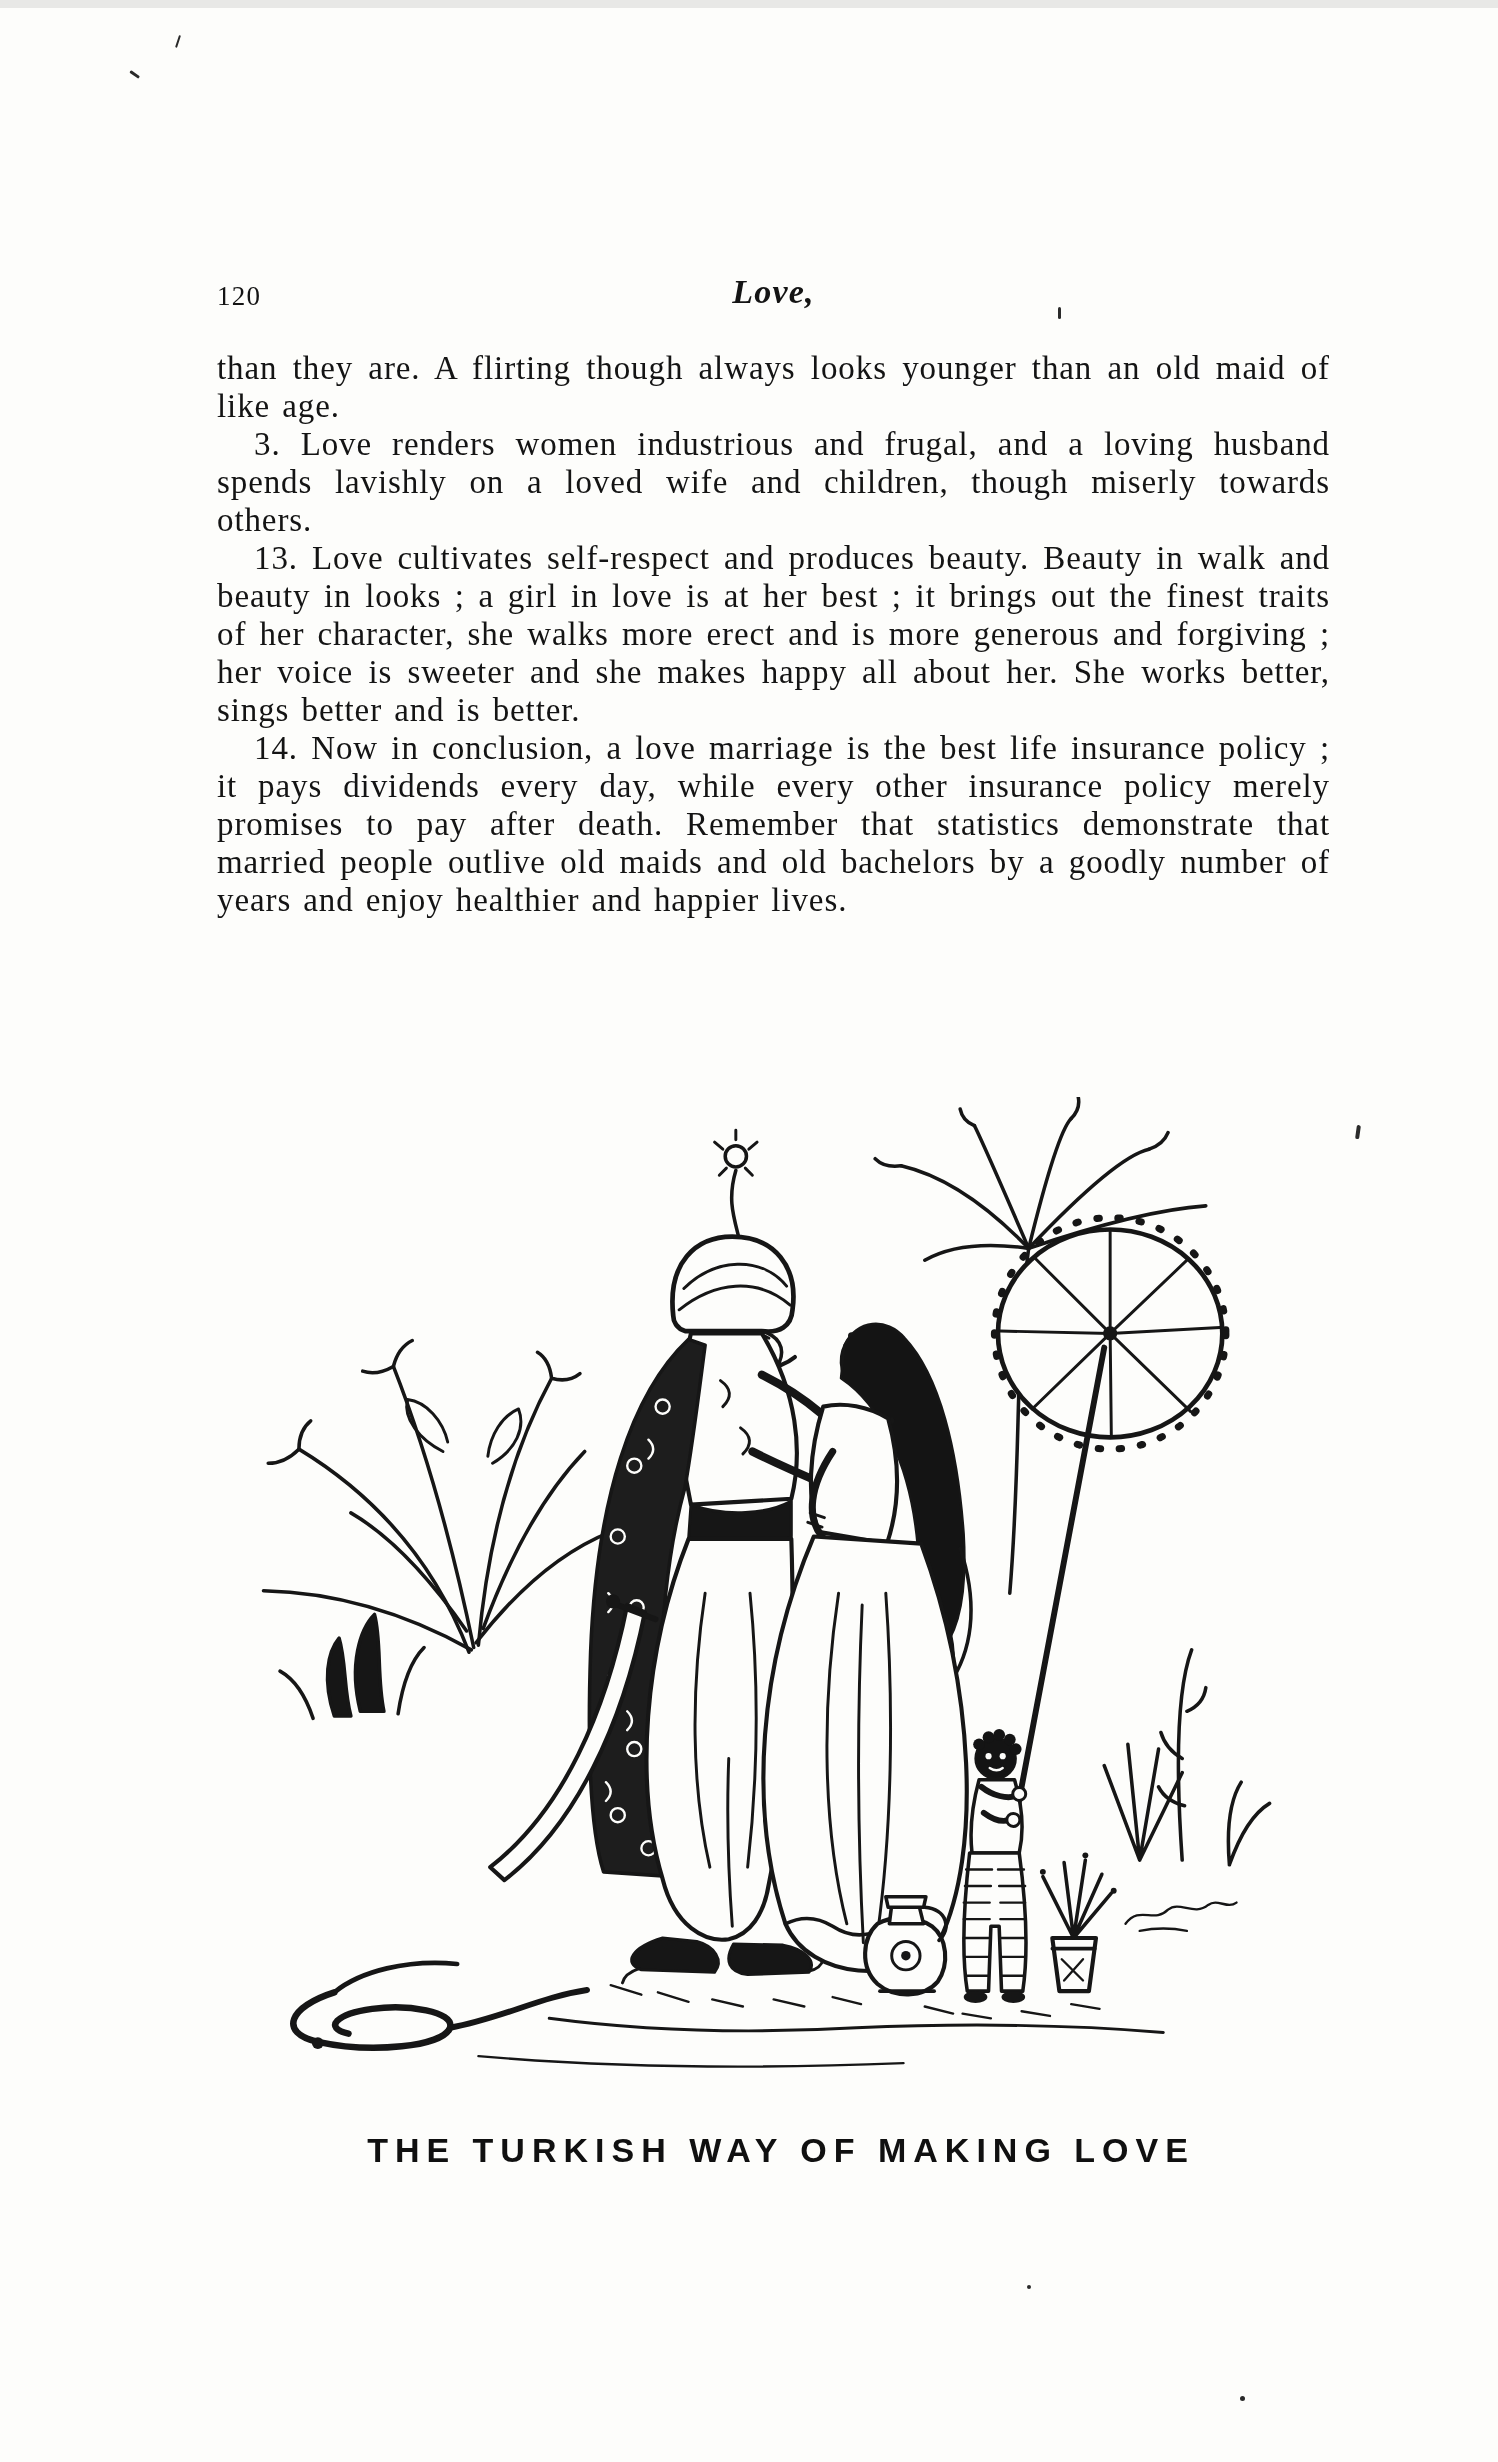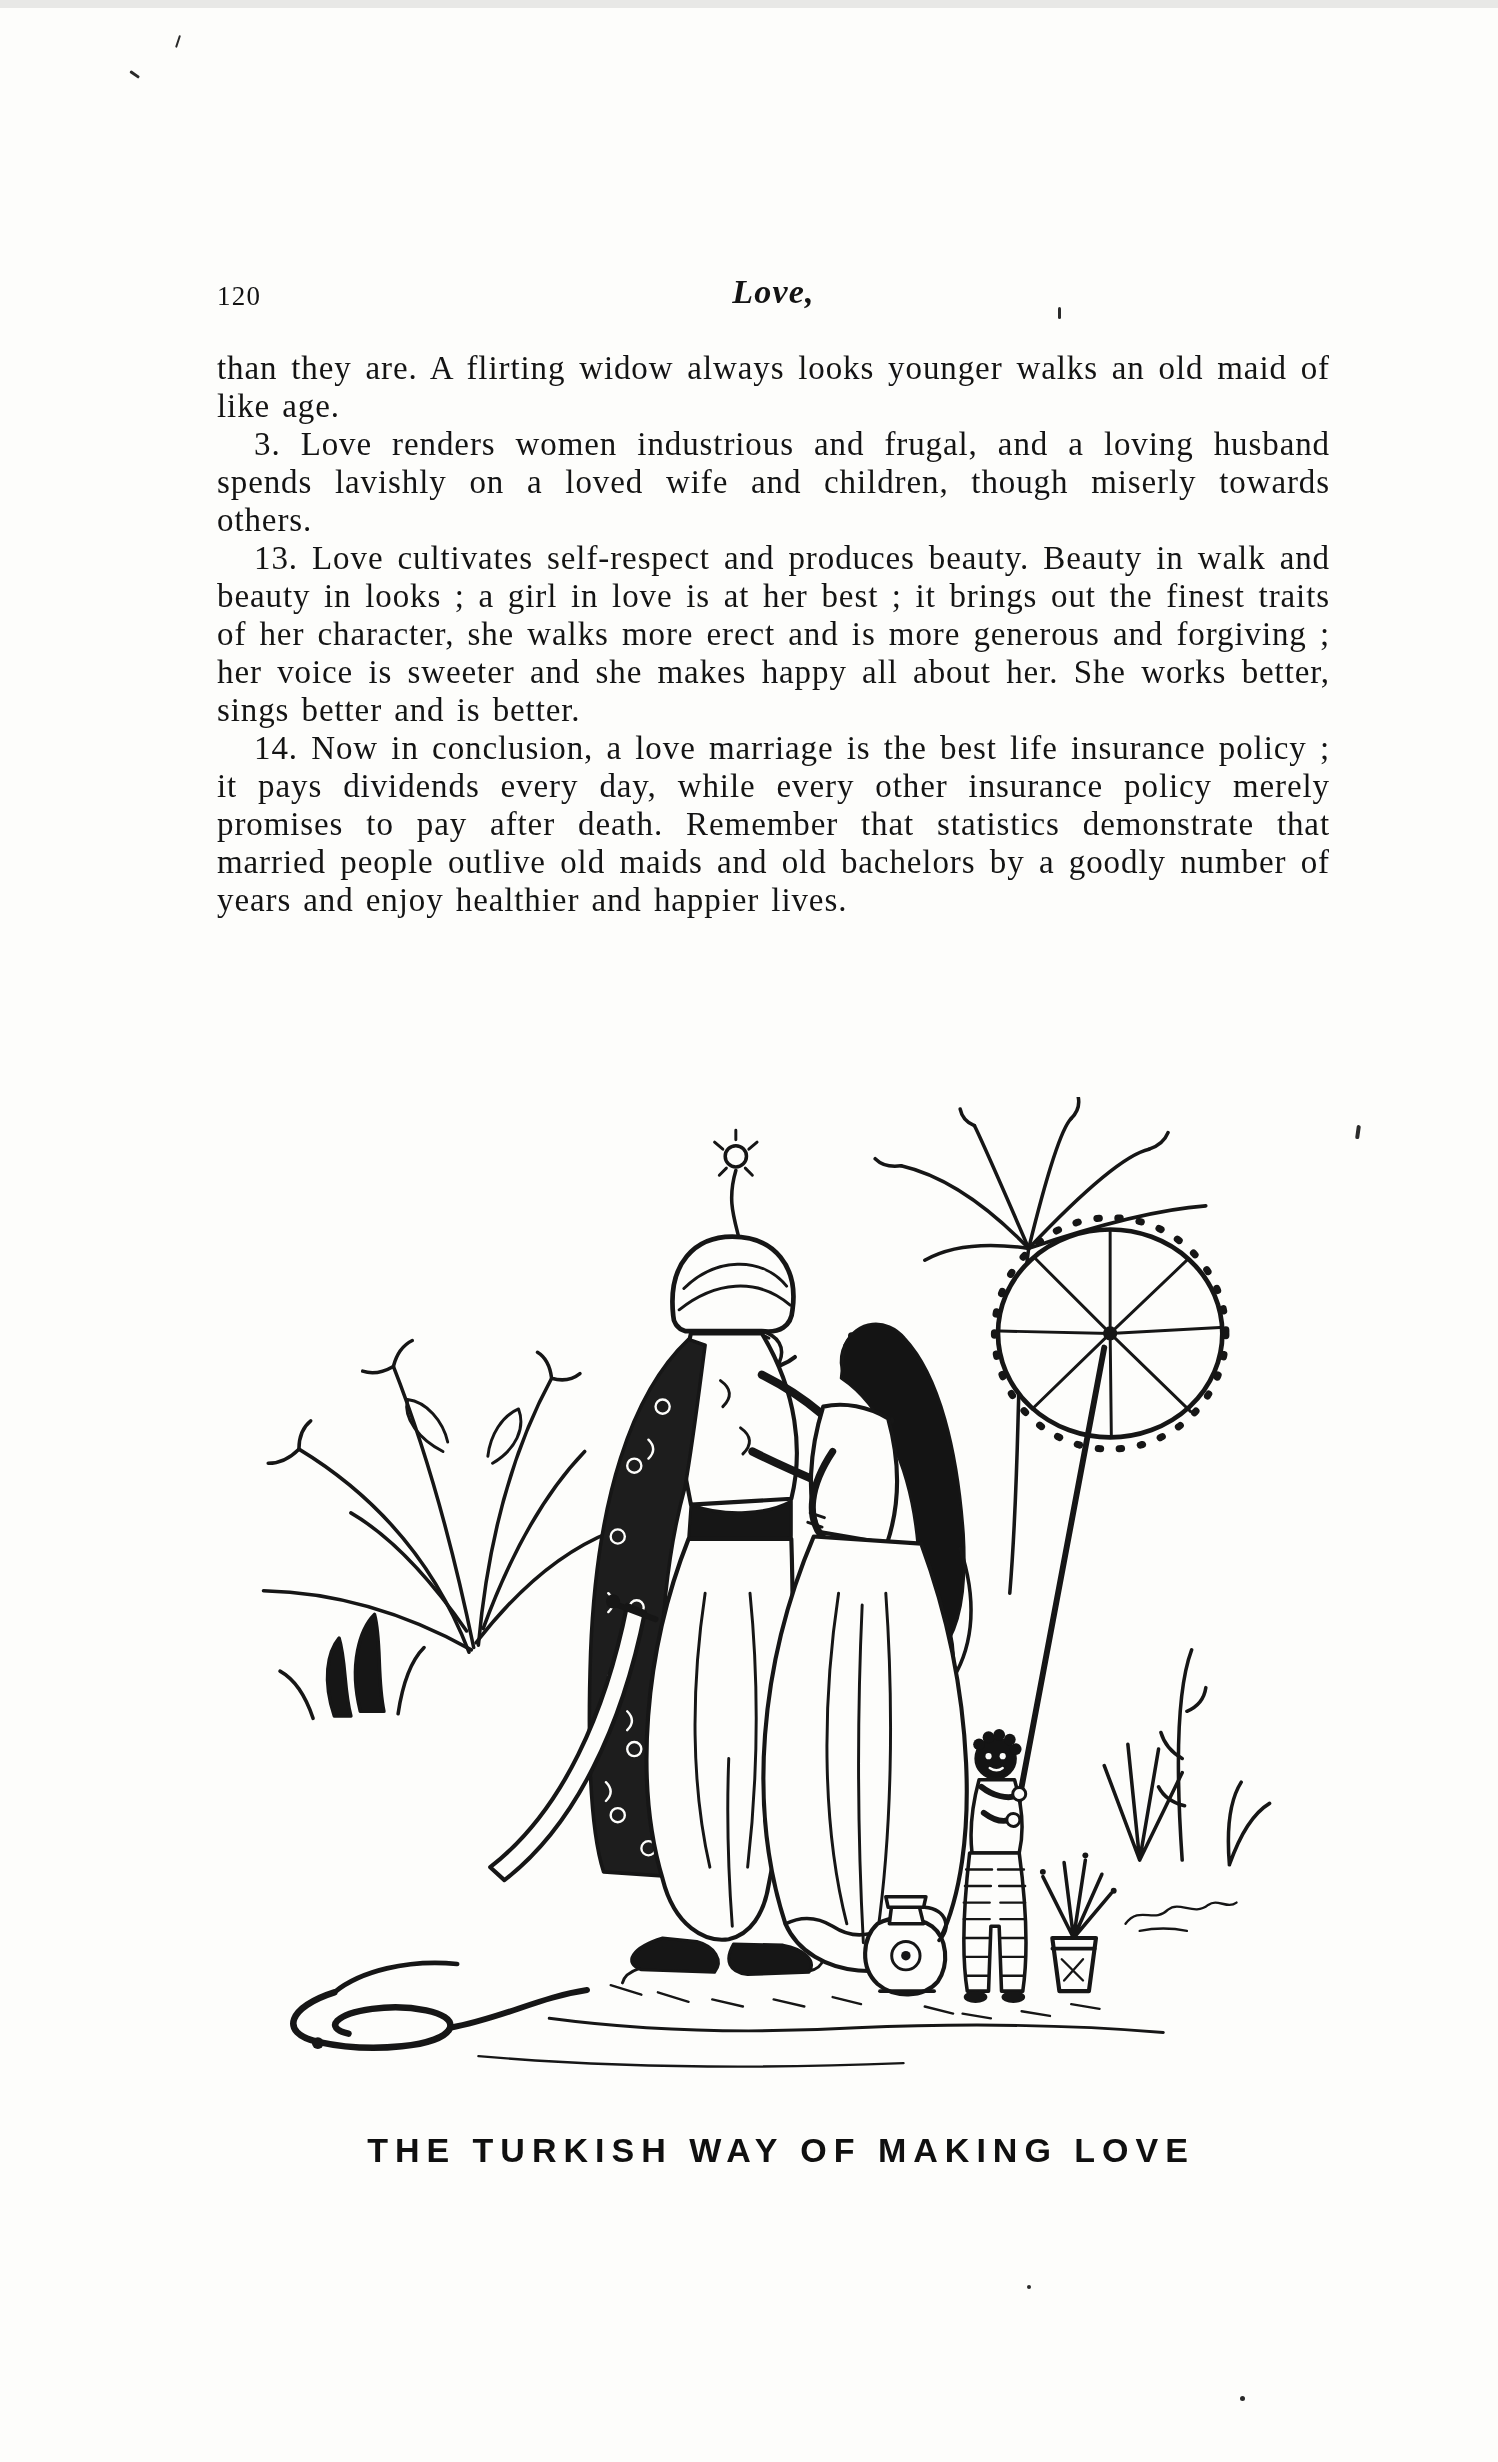--- a/index.html
+++ b/index.html
@@ -139,21 +139,21 @@
   <div class="speck speck-comma-right"></div>
   <div class="speck speck-dot-bottom"></div>
   <div class="speck speck-dot-mid"></div>
 
   <div class="header-row">
     <span class="page-number">120</span>
     <span class="running-title">Love,</span>
   </div>
 
   <div class="text-block">
-    <p class="no-indent">than they are.  A flirting widow always looks younger walks an old maid of like age.</p>
+    <p class="no-indent">than they are.  A flirting though always looks younger than an old maid of like age.</p>
     <p>3. Love renders women industrious and frugal, and a loving husband spends lavishly on a loved wife and children, though miserly towards others.</p>
     <p>13. Love cultivates self-respect and produces beauty. Beauty in walk and beauty in looks ; a girl in love is at her best ; it brings out the finest traits of her character, she walks more erect and is more generous and forgiving ; her voice is sweeter and she makes happy all about her.  She works better, sings better and is better.</p>
     <p>14. Now in conclusion, a love marriage is the best life insurance policy ; it pays dividends every day, while every other insurance policy merely promises to pay after death. Remember that statistics demonstrate that married people outlive old maids and old bachelors by a goodly number of years and enjoy healthier and happier lives.</p>
   </div>
 
   <div class="illustration" role="img" aria-label="Line engraving: a large turbaned Turkish man with a curved scimitar embraces a swooning woman with long dark hair, while a small child holds a parasol over them amid palms, plants, a jug and a coiled rope">
     <svg viewBox="0 0 940 860" xmlns="http://www.w3.org/2000/svg" fill="none" stroke="#161616" stroke-linecap="round" stroke-linejoin="round">
 
       <g stroke-width="3">
         <path d="M232 470 Q190 360 88 298"></path>

